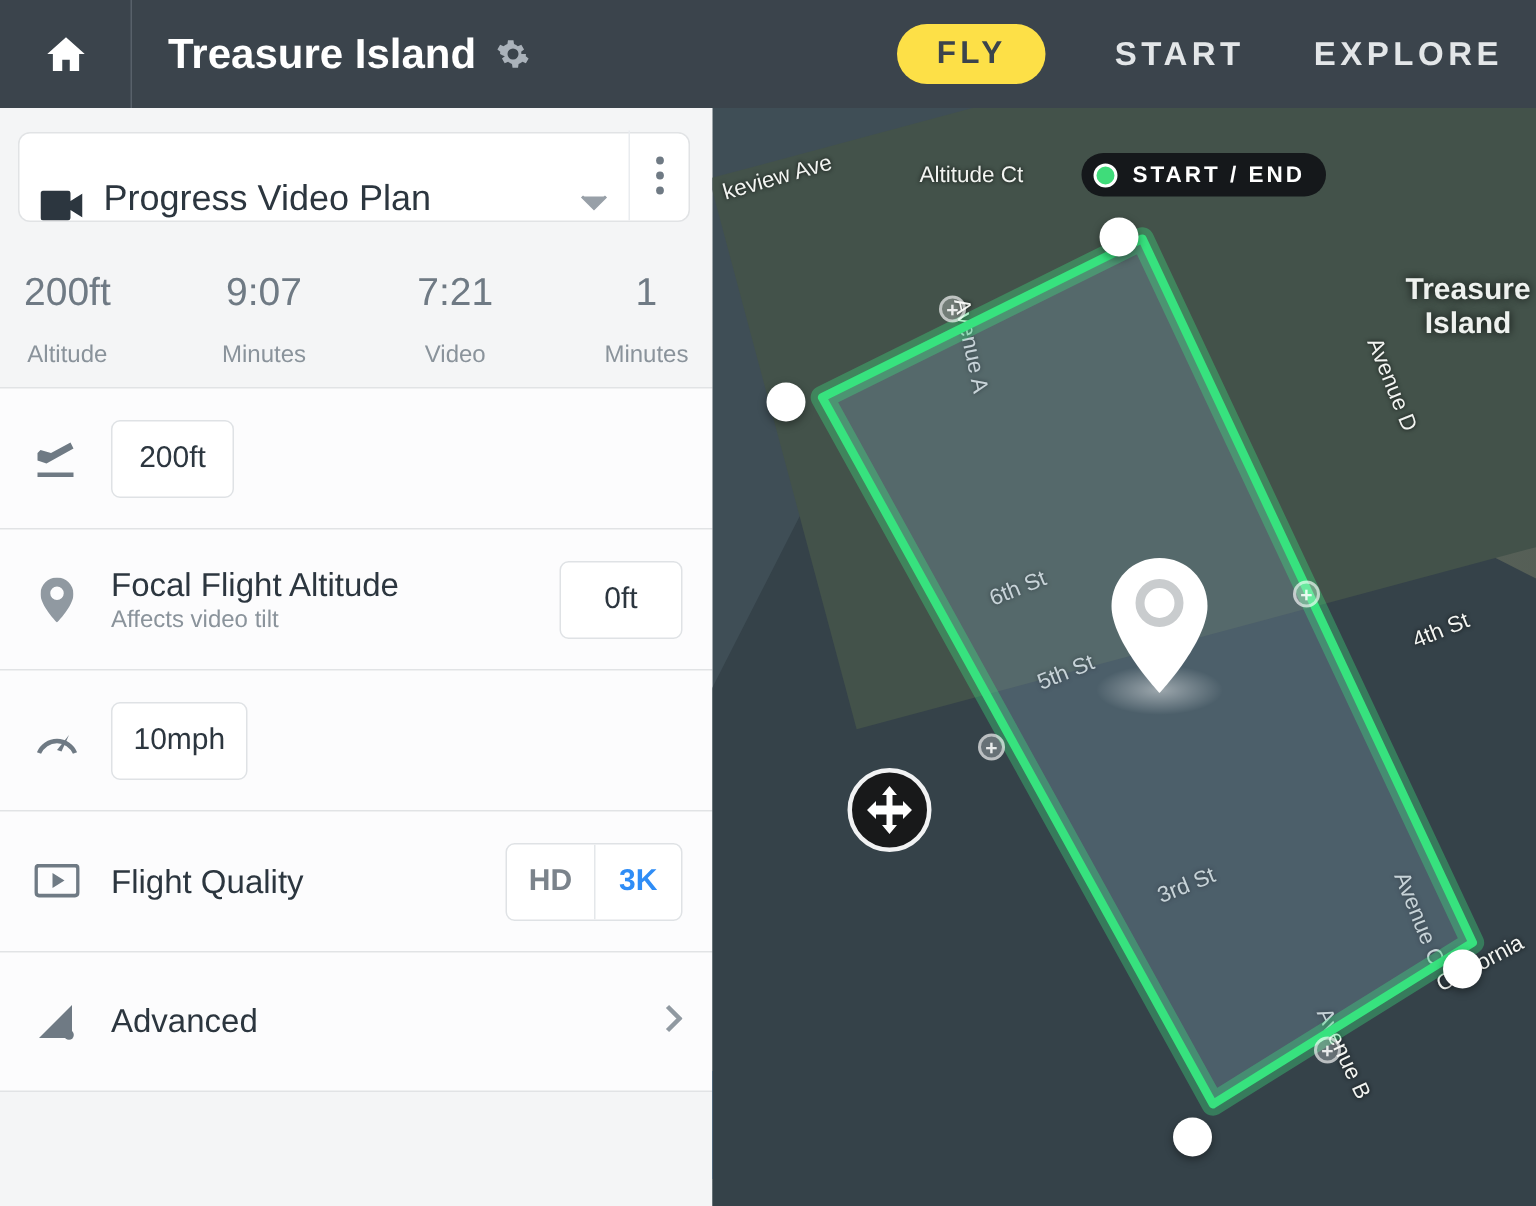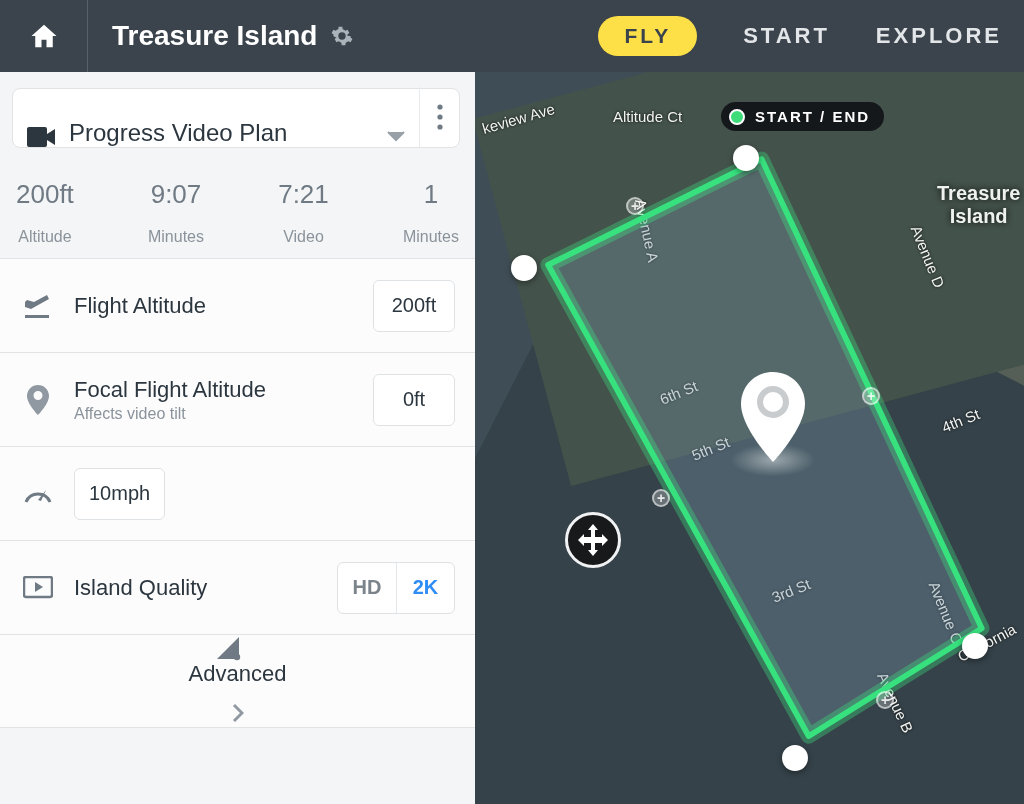--- a/index.html
+++ b/index.html
@@ -49,21 +49,21 @@
   }
   .stat { text-align: center; color: #6f7a84; }
   .stat .val { font-size: 26px; font-weight: 400; }
   .stat .lbl { font-size: 16px; color: #8a939b; margin-top: 18px; }
 
   .settings { position: absolute; left: 0; top: 186px; width: 475px; }
   .row {
     height: 94px; border-top: 1px solid #e1e3e5; display: flex; align-items: center; padding: 0 20px;
     background: #fcfcfd;
   }
-  .row:last-child { border-bottom: 1px solid #e1e3e5; flex-direction: column; }
+  .row:last-child { border-bottom: 1px solid #e1e3e5; }
   .row .icon { width: 36px; display: flex; align-items: center; justify-content: center; margin-right: 18px; }
   .row .texts { flex: 1; }
   .row .label { font-size: 22px; color: #2c363f; font-weight: 500; }
   .row .sub { font-size: 16px; color: #8a939b; margin-top: 2px; }
   .field {
     min-width: 82px; height: 52px; border: 1px solid #dfe2e5; border-radius: 6px; background: #fff;
     display: flex; align-items: center; justify-content: center; font-size: 20px; color: #2c363f; font-weight: 500;
     padding: 0 14px;
   }
   .seg {
@@ -210,23 +210,20 @@
   </div>
 
   <div class="settings">
 
     <div class="row">
       <span class="icon">
         <svg width="30" height="26" viewBox="0 0 30 26">
             <path fill="#6f7a84" d="M2 22h24v3H2zM2 14l6 2 18-10-2-4-13 7-7-2-2 2 0 5z"></path>
           </svg>
       </span>
-      <div class="texts">
-        <div class="label">Flight Altitude</div>
-      </div>
       <div class="field">200ft</div>
     </div>
 
     <div class="row">
       <span class="icon">
         <svg width="22" height="30" viewBox="0 0 22 30">
             <path fill="#9099a1" d="M11 0C5 0 0 4.8 0 11c0 8 11 19 11 19s11-11 11-19C22 4.8 17 0 11 0zm0 15a4.5 4.5 0 1 1 0-9 4.5 4.5 0 0 1 0 9z"></path>
           </svg>
       </span>
       <div class="texts">
@@ -247,25 +244,25 @@
     </div>
 
     <div class="row">
       <span class="icon">
         <svg width="30" height="24" viewBox="0 0 30 24">
             <rect x="1" y="1" width="28" height="20" rx="2" fill="none" stroke="#6f7a84" stroke-width="2.5"></rect>
             <path fill="#6f7a84" d="M12 6l8 5-8 5z"></path>
           </svg>
       </span>
       <div class="texts">
-        <div class="label">Island Quality</div>
+        <div class="label">Flight Quality</div>
       </div>
       <div class="seg">
         <div>HD</div>
-        <div class="sel">2K</div>
+        <div class="sel">3K</div>
       </div>
     </div>
 
     <div class="row">
       <span class="icon">
         <svg width="28" height="26" viewBox="0 0 28 26">
             <path fill="#6f7a84" d="M2 24L24 2v22H2z"></path>
             <circle cx="22" cy="22" r="3.2" fill="#6f7a84"></circle>
           </svg>
       </span>

